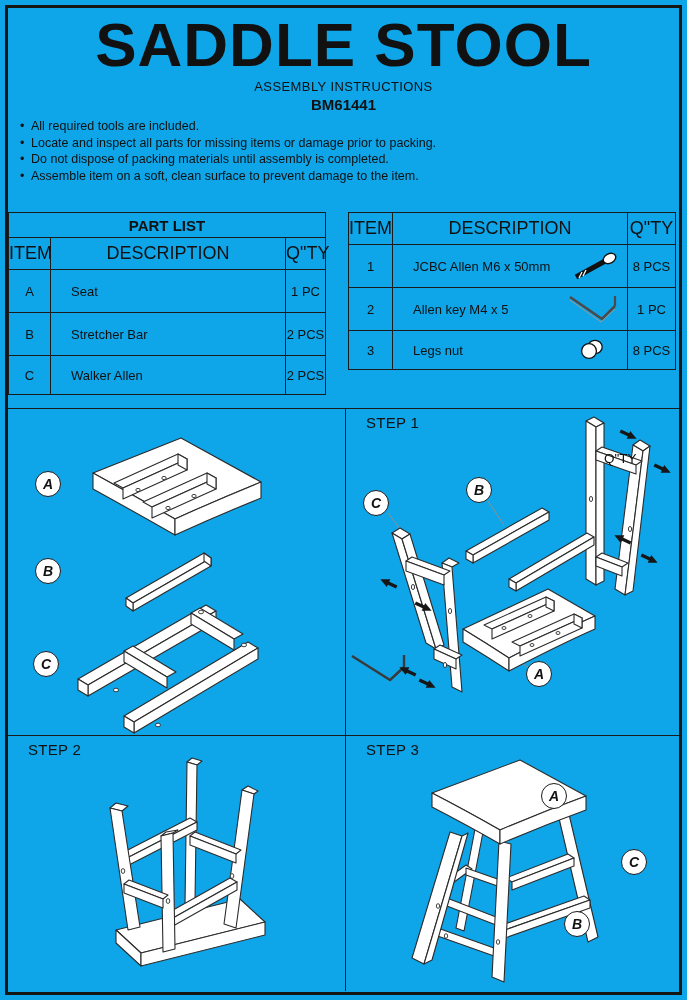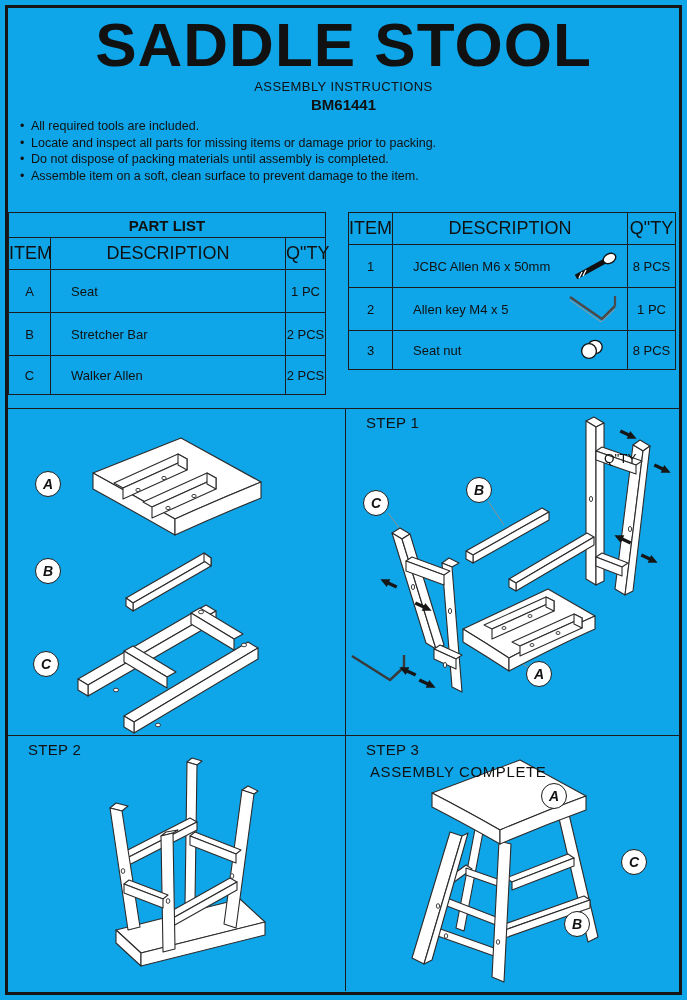--- a/index.html
+++ b/index.html
@@ -150,21 +150,21 @@
             <line x1="48" y1="15" x2="48" y2="5" stroke="#4a4a4a" stroke-width="2.2"></line>
           </svg>
         </div>
       </td>
       <td>1 PC</td>
     </tr>
     <tr class="t-row short">
       <td>3</td>
       <td class="desc">
         <div class="desc-flex" style="padding-right:22px;">
-          <span>Seat nut</span>
+          <span>Legs nut</span>
           <svg class="hw-ico" width="26" height="24" viewBox="0 0 26 24">
             <ellipse cx="16" cy="9" rx="7.2" ry="6.6" fill="#fff" stroke="#111" stroke-width="1.3"></ellipse>
             <circle cx="10" cy="13" r="7.4" fill="#fff" stroke="#111" stroke-width="1.3"></circle>
           </svg>
         </div>
       </td>
       <td>8 PCS</td>
     </tr>
   </tbody>
     </table>
@@ -385,21 +385,20 @@
 
           <path class="ln" d="M86,57 L174,24 L240,60 Q196,76 154,94 Q119,74 86,57 Z"></path>
           <path class="ln" d="M86,57 Q119,74 154,94 L154,108 Q119,88 86,71 Z"></path>
           <path class="ln" d="M154,94 Q196,76 240,60 L240,74 Q196,90 154,108 Z"></path>
           <ellipse class="hole" cx="92" cy="170" rx="1.7" ry="2.3"></ellipse>
           <ellipse class="hole" cx="152" cy="206" rx="1.7" ry="2.3"></ellipse>
           <ellipse class="hole" cx="100" cy="200" rx="1.7" ry="2.3"></ellipse>
         </g>
       </svg>
       <div class="step-label">STEP 3</div>
-      <div class="status-text">ASSEMBLY COMPLETE</div>
       <div class="callout" style="left:195px;top:47px;">
           <span>A</span>
         </div>
       <div class="callout" style="left:218px;top:175px;">
           <span>B</span>
         </div>
       <div class="callout" style="left:275px;top:113px;">
           <span>C</span>
         </div>
     </div>

